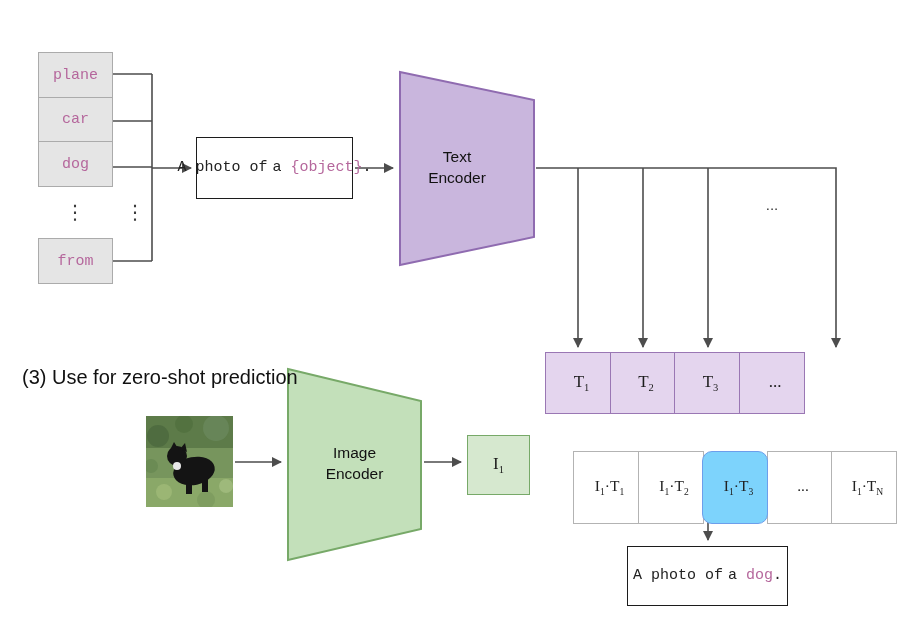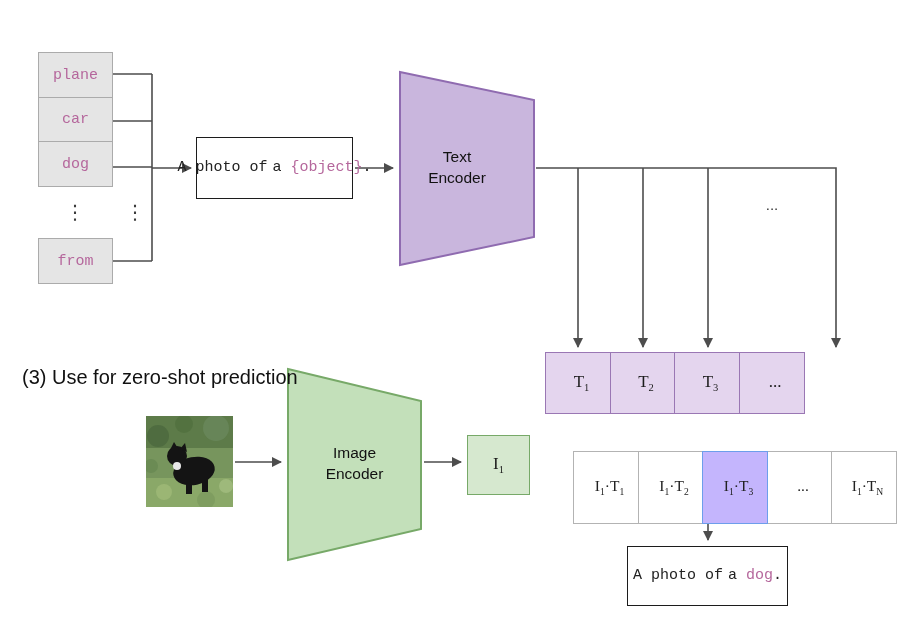--- a/index.html
+++ b/index.html
@@ -39,21 +39,21 @@
 
   .row { position: absolute; display: flex; z-index: 2; }
   .cell {
     width: 66px; height: 100%; display: flex; align-items: center; justify-content: center;
     font-family: "Liberation Serif", serif;
     padding-left: 7px;
   }
   .cell + .cell { margin-left: -1.5px; }
   .t-cell { border: 1.5px solid #9a77b4; background: #e4d5ee; color: #1c1c1c; font-size: 17px; }
   .m-cell { border: 1.5px solid #b3b3b3; background: #ffffff; color: #222; font-size: 15.5px; }
-  .m-cell.highlight { background: #c4b5fd; border-color: #6d9eeb; position: relative; z-index: 3; }
+  .m-cell.highlight { background: #7dd3fc; border-color: #6d9eeb; position: relative; z-index: 3; border-radius: 10px; }
 
   sub { font-size: 0.62em; }
 
   .i-box {
     border: 1.5px solid #77a968; background: #d6e8cf; z-index: 2;
     display: flex; align-items: center; justify-content: center;
     font-family: "Liberation Serif", serif; font-size: 17px; color: #1c1c1c;
   }
 
   .ellipsis-top { font-size: 15px; color: #333; text-align: center; z-index: 3; }

